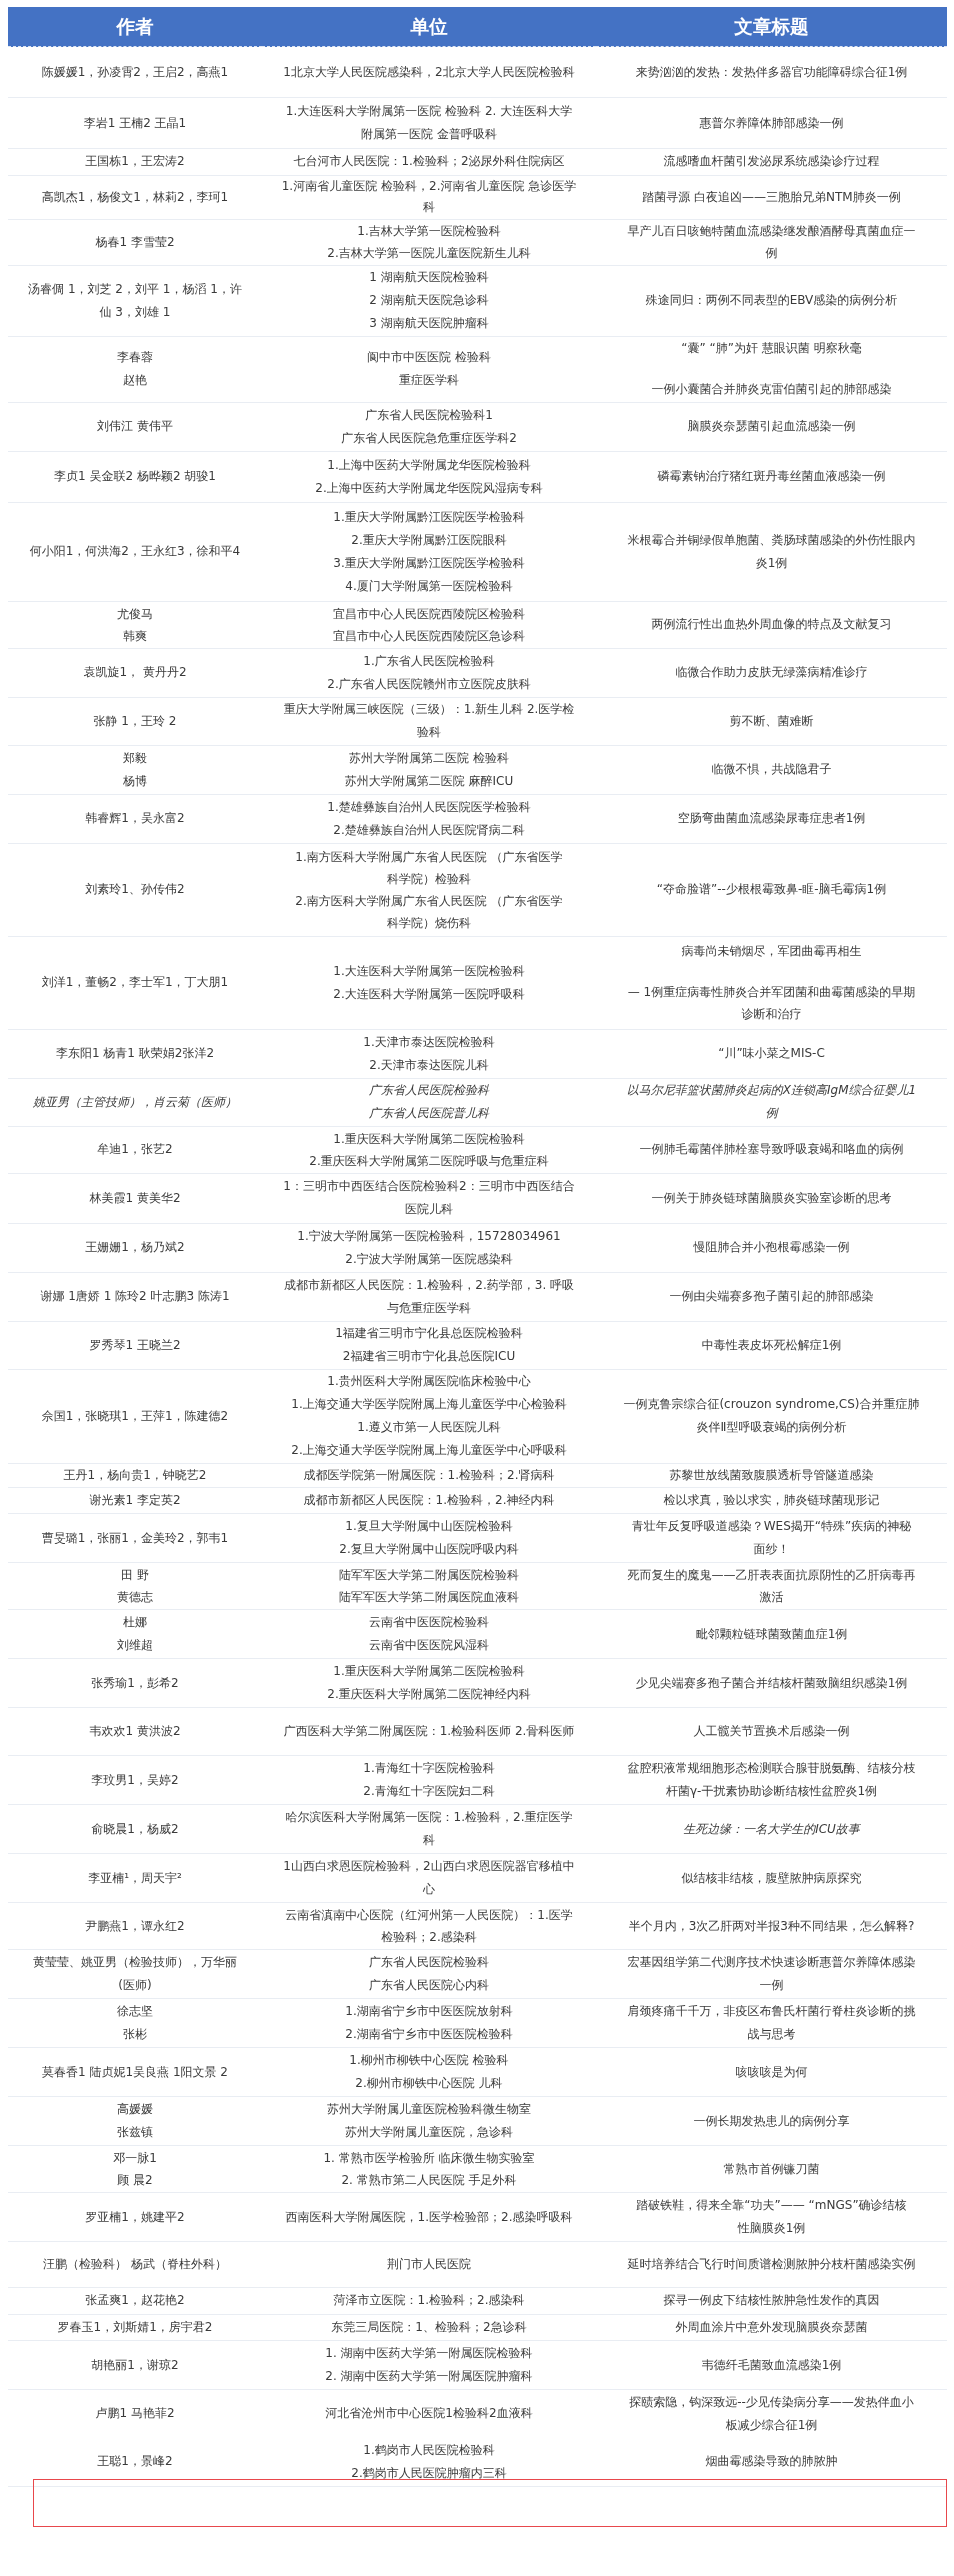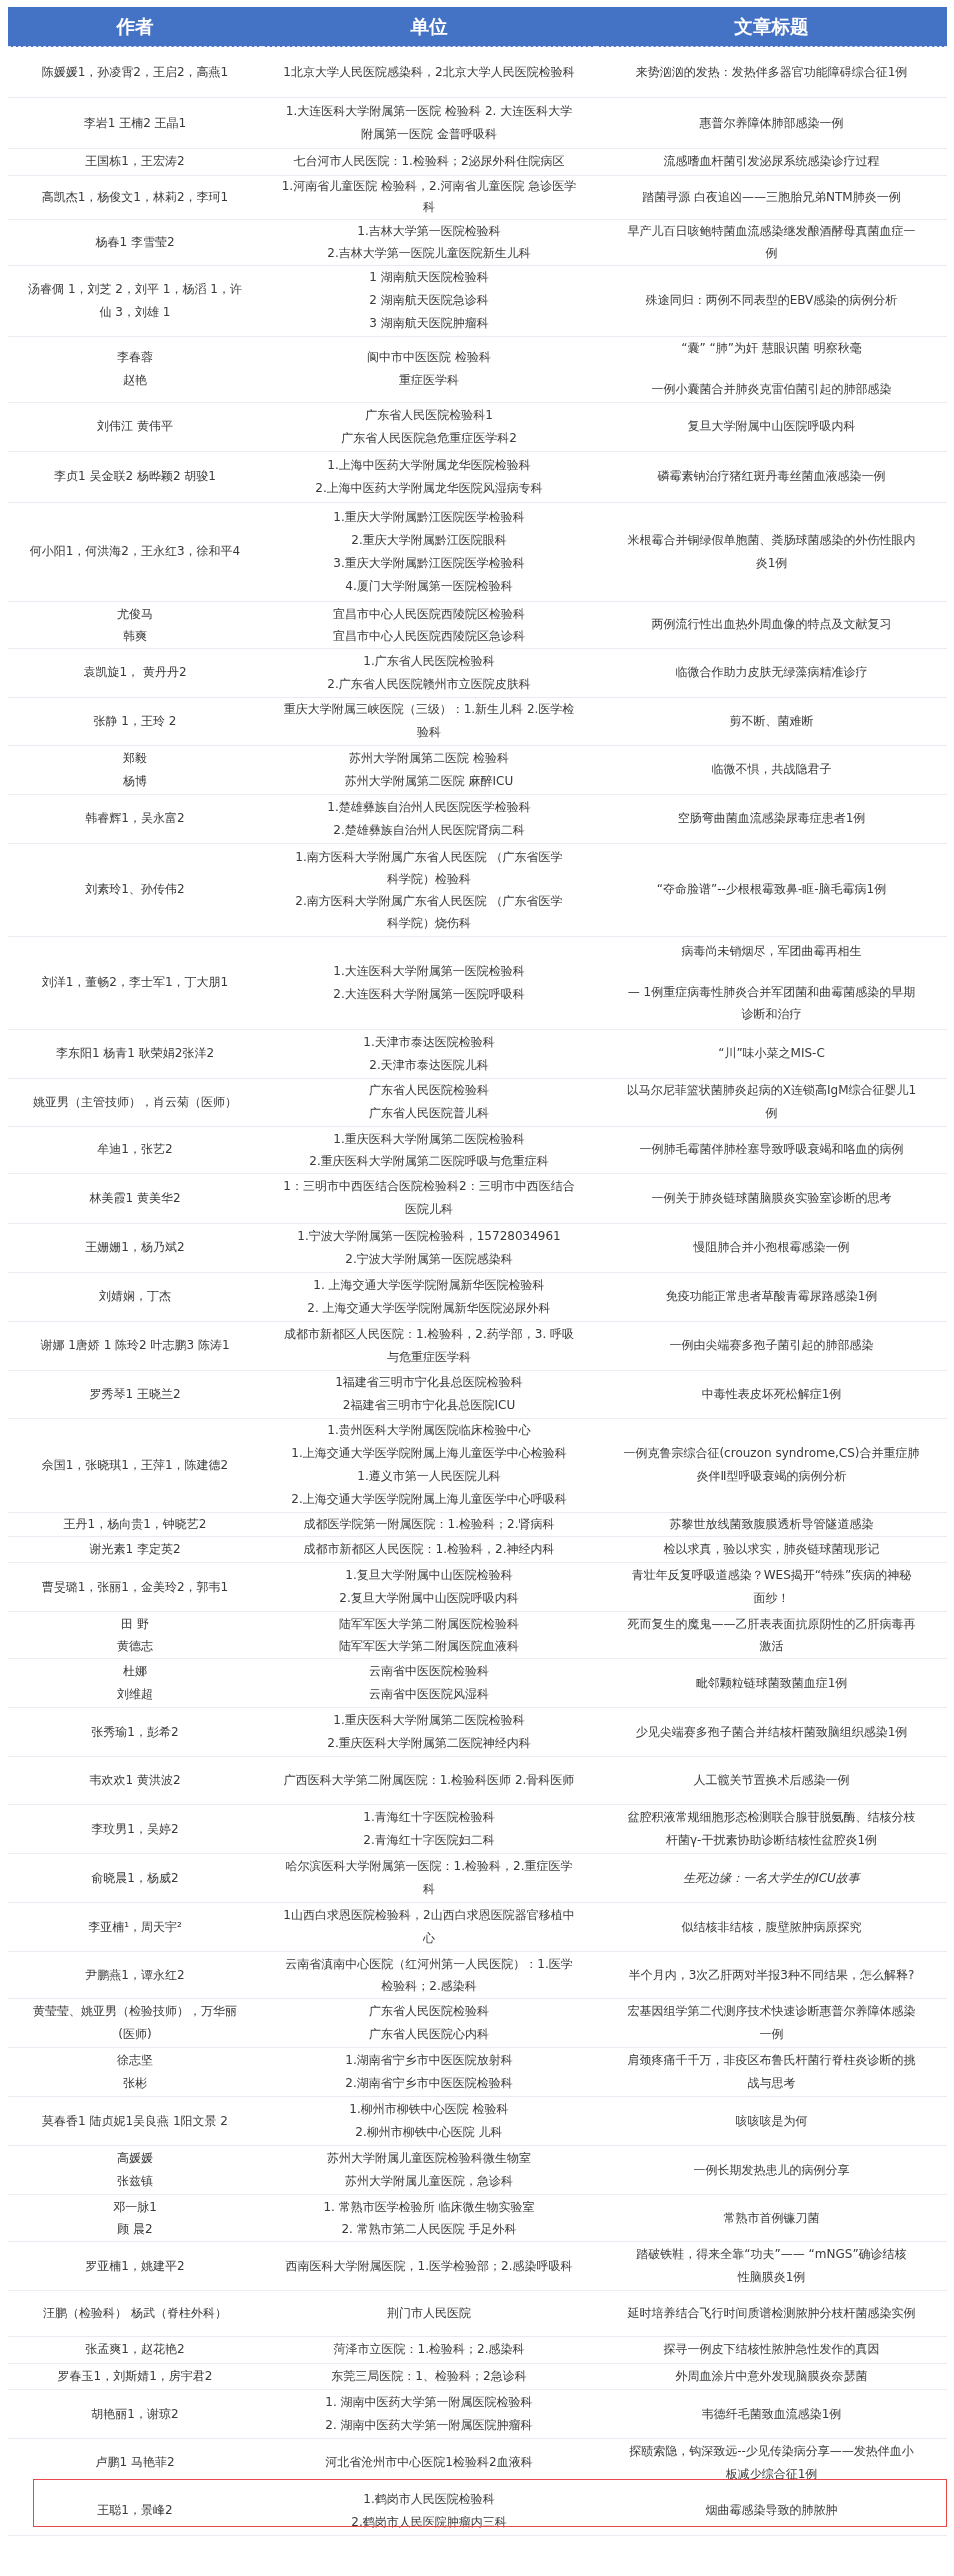--- a/index.html
+++ b/index.html
@@ -166,21 +166,21 @@
         </tr>
         <tr style="height: 49px;">
           <td style="line-height: 23px;">
             <span class="ln">刘伟江 黄伟平</span>
           </td>
           <td style="line-height: 23px;">
             <span class="ln">广东省人民医院检验科1</span>
             <span class="ln">广东省人民医院急危重症医学科2</span>
           </td>
           <td style="line-height: 23px;">
-            <span class="ln">复旦大学附属中山医院呼吸内科</span>
+            <span class="ln">脑膜炎奈瑟菌引起血流感染一例</span>
           </td>
         </tr>
         <tr style="height: 51px;">
           <td style="line-height: 23px;">
             <span class="ln">李贞1  吴金联2  杨晔颖2 胡骏1</span>
           </td>
           <td style="line-height: 23px;">
             <span class="ln">1.上海中医药大学附属龙华医院检验科</span>
             <span class="ln">2.上海中医药大学附属龙华医院风湿病专科</span>
           </td>
@@ -299,21 +299,21 @@
             <span class="ln">李东阳1 杨青1 耿荣娟2张洋2</span>
           </td>
           <td style="line-height: 23px;">
             <span class="ln">1.天津市泰达医院检验科</span>
             <span class="ln">2.天津市泰达医院儿科</span>
           </td>
           <td style="line-height: 23px;">
             <span class="ln">“川”味小菜之MIS-C</span>
           </td>
         </tr>
-        <tr style="height: 48px;">
+        <tr style="height: 48px; font-style: italic;">
           <td style="line-height: 23px;">
             <span class="ln">姚亚男（主管技师），肖云菊（医师）</span>
           </td>
           <td style="line-height: 23px;">
             <span class="ln">广东省人民医院检验科</span>
             <span class="ln">广东省人民医院普儿科</span>
           </td>
           <td style="line-height: 23px;">
             <span class="ln">以马尔尼菲篮状菌肺炎起病的X连锁高IgM综合征婴儿1</span>
             <span class="ln">例</span>
@@ -346,32 +346,20 @@
         <tr style="height: 49px;">
           <td style="line-height: 23px;">
             <span class="ln">王姗姗1，杨乃斌2</span>
           </td>
           <td style="line-height: 23px;">
             <span class="ln">1.宁波大学附属第一医院检验科，15728034961</span>
             <span class="ln">2.宁波大学附属第一医院感染科</span>
           </td>
           <td style="line-height: 23px;">
             <span class="ln">慢阻肺合并小孢根霉感染一例</span>
-          </td>
-        </tr>
-        <tr style="height: 49px;">
-          <td style="line-height: 23px;">
-            <span class="ln">刘婧娴，丁杰</span>
-          </td>
-          <td style="line-height: 23px;">
-            <span class="ln">1. 上海交通大学医学院附属新华医院检验科</span>
-            <span class="ln">2. 上海交通大学医学院附属新华医院泌尿外科</span>
-          </td>
-          <td style="line-height: 23px;">
-            <span class="ln">免疫功能正常患者草酸青霉尿路感染1例</span>
           </td>
         </tr>
         <tr style="height: 49px;">
           <td style="line-height: 23px;">
             <span class="ln">谢娜 1唐娇 1 陈玲2 叶志鹏3 陈涛1</span>
           </td>
           <td style="line-height: 23px;">
             <span class="ln">成都市新都区人民医院：1.检验科，2.药学部，3. 呼吸</span>
             <span class="ln">与危重症医学科</span>
           </td>

